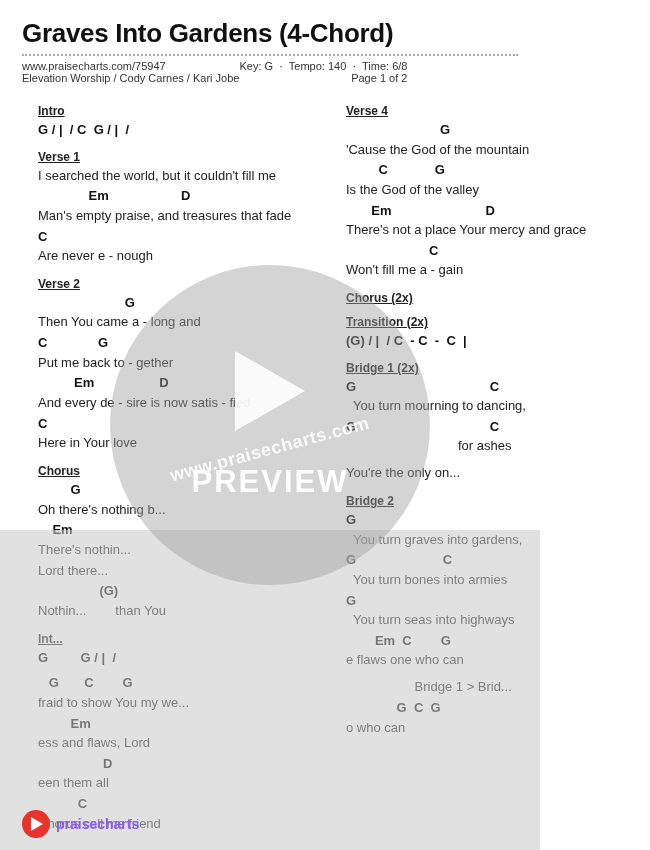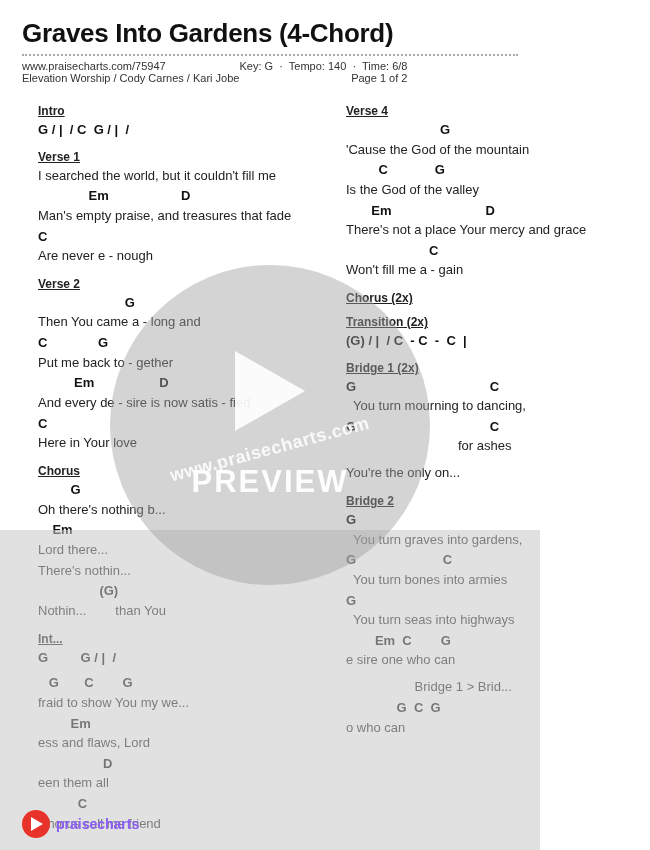--- a/index.html
+++ b/index.html
@@ -235,22 +235,22 @@
         <div class="lyric-line">And every de - sire is now satis - fied</div>
         <div class="chord-line">C</div>
         <div class="lyric-line">Here in Your love</div>
       </div>
 
       <div class="section-block">
         <div class="section-title">Chorus</div>
         <div class="chord-line">         G</div>
         <div class="lyric-line">Oh there's nothing b...</div>
         <div class="chord-line">    Em</div>
+        <div class="lyric-line">There's nothin...</div>
         <div class="lyric-line">Lord there...</div>
-        <div class="lyric-line">There's nothin...</div>
         <div class="chord-line">                 (G)</div>
         <div class="lyric-line">Nothin...        than You</div>
       </div>
 
       <div class="section-block">
         <div class="section-title">Int...</div>
         <div class="chord-line">G         G / |  /</div>
       </div>
 
       <div class="section-block">
@@ -303,21 +303,21 @@
 
       <div class="section-block">
         <div class="section-title">Bridge 2</div>
         <div class="chord-line">G</div>
         <div class="lyric-line">  You turn graves into gardens,</div>
         <div class="chord-line">G                        C</div>
         <div class="lyric-line">  You turn bones into armies</div>
         <div class="chord-line">G</div>
         <div class="lyric-line">  You turn seas into highways</div>
         <div class="chord-line">        Em  C        G</div>
-        <div class="lyric-line">e sire one who can</div>
+        <div class="lyric-line">e flaws one who can</div>
       </div>
 
       <div class="section-block">
         <div class="lyric-line">                   Bridge 1 &gt; Brid...</div>
         <div class="chord-line">              G  C  G</div>
         <div class="lyric-line">o who can</div>
       </div>
 
     </div>
   </div>

